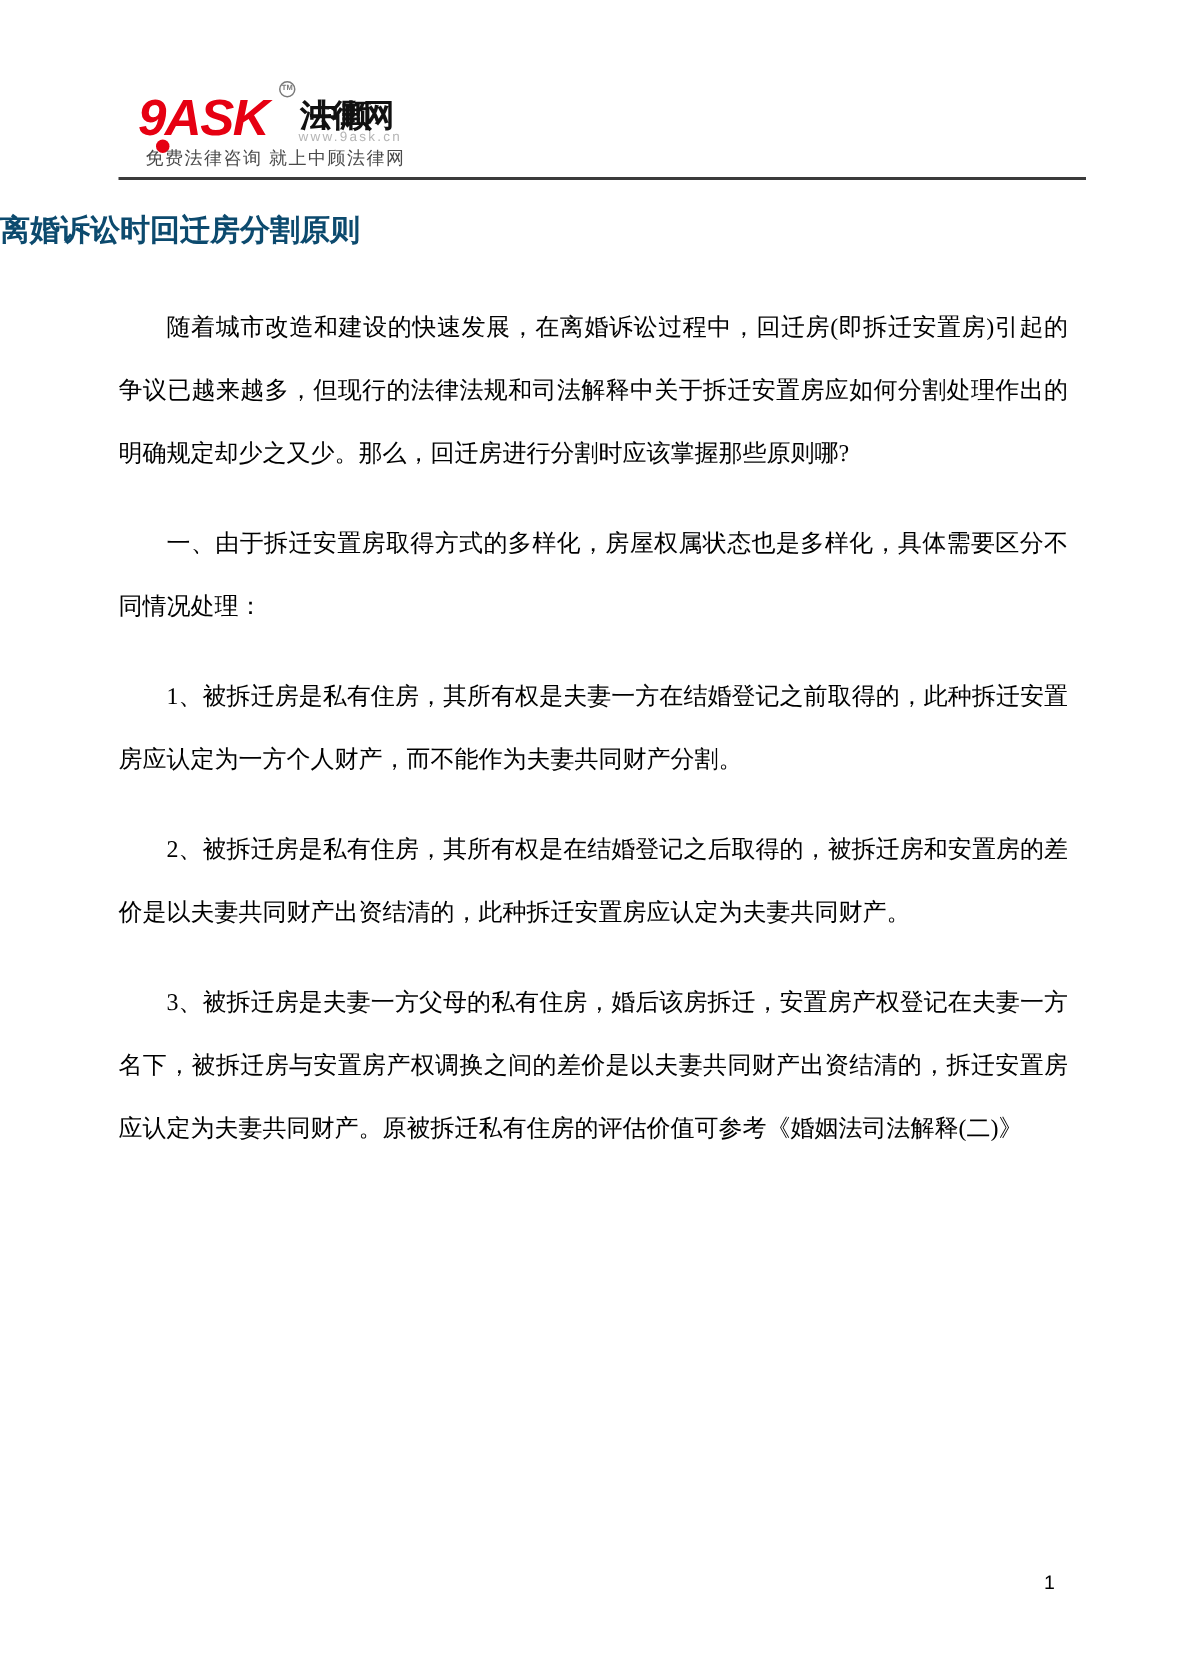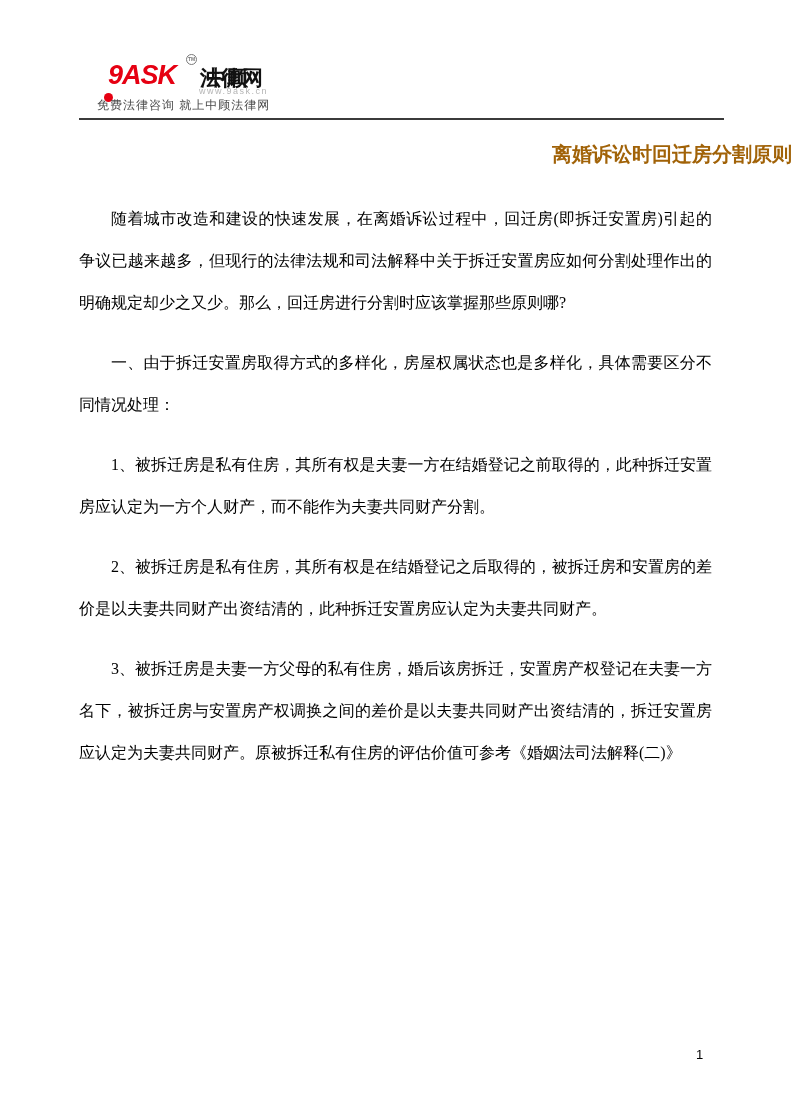--- a/index.html
+++ b/index.html
@@ -13,26 +13,26 @@
     width: 792px;
     height: 1120px;
     margin: 0 auto;
     background: #ffffff;
     overflow: hidden;
   }
 
   
   .logo-9ask {
     position: absolute;
-    left: 108px;
+    left: 92px;
     top: 62px;
     font-family: "Liberation Sans", sans-serif;
     font-weight: bold;
     font-style: italic;
-    font-size: 27px;
+    font-size: 34px;
     letter-spacing: -1px;
     color: #e60012;
     line-height: 1;
   }
   .logo-dot {
     position: absolute;
     left: 104px;
     top: 93px;
     width: 9px;
     height: 9px;
@@ -106,24 +106,24 @@
     height: 2px;
     background: #3b3b3b;
   }
 
   
   .doc-title {
     position: absolute;
     left: 0;
     top: 142px;
     width: 100%;
-    text-align: right;
+    text-align: left;
     font-weight: bold;
     font-size: 20px;
-    color: #a16207;
+    color: #0c4a6e;
     line-height: 1.2;
   }
   .doc-body {
     position: absolute;
     left: 79px;
     top: 198px;
     width: 633px;
   }
   .doc-body p {
     font-size: 16px;

